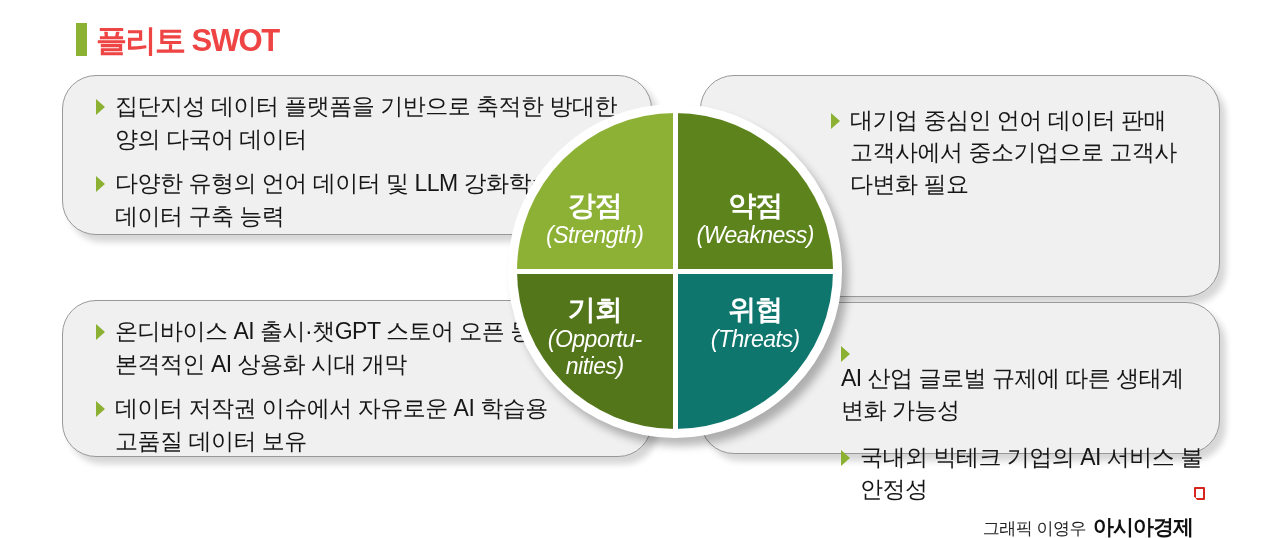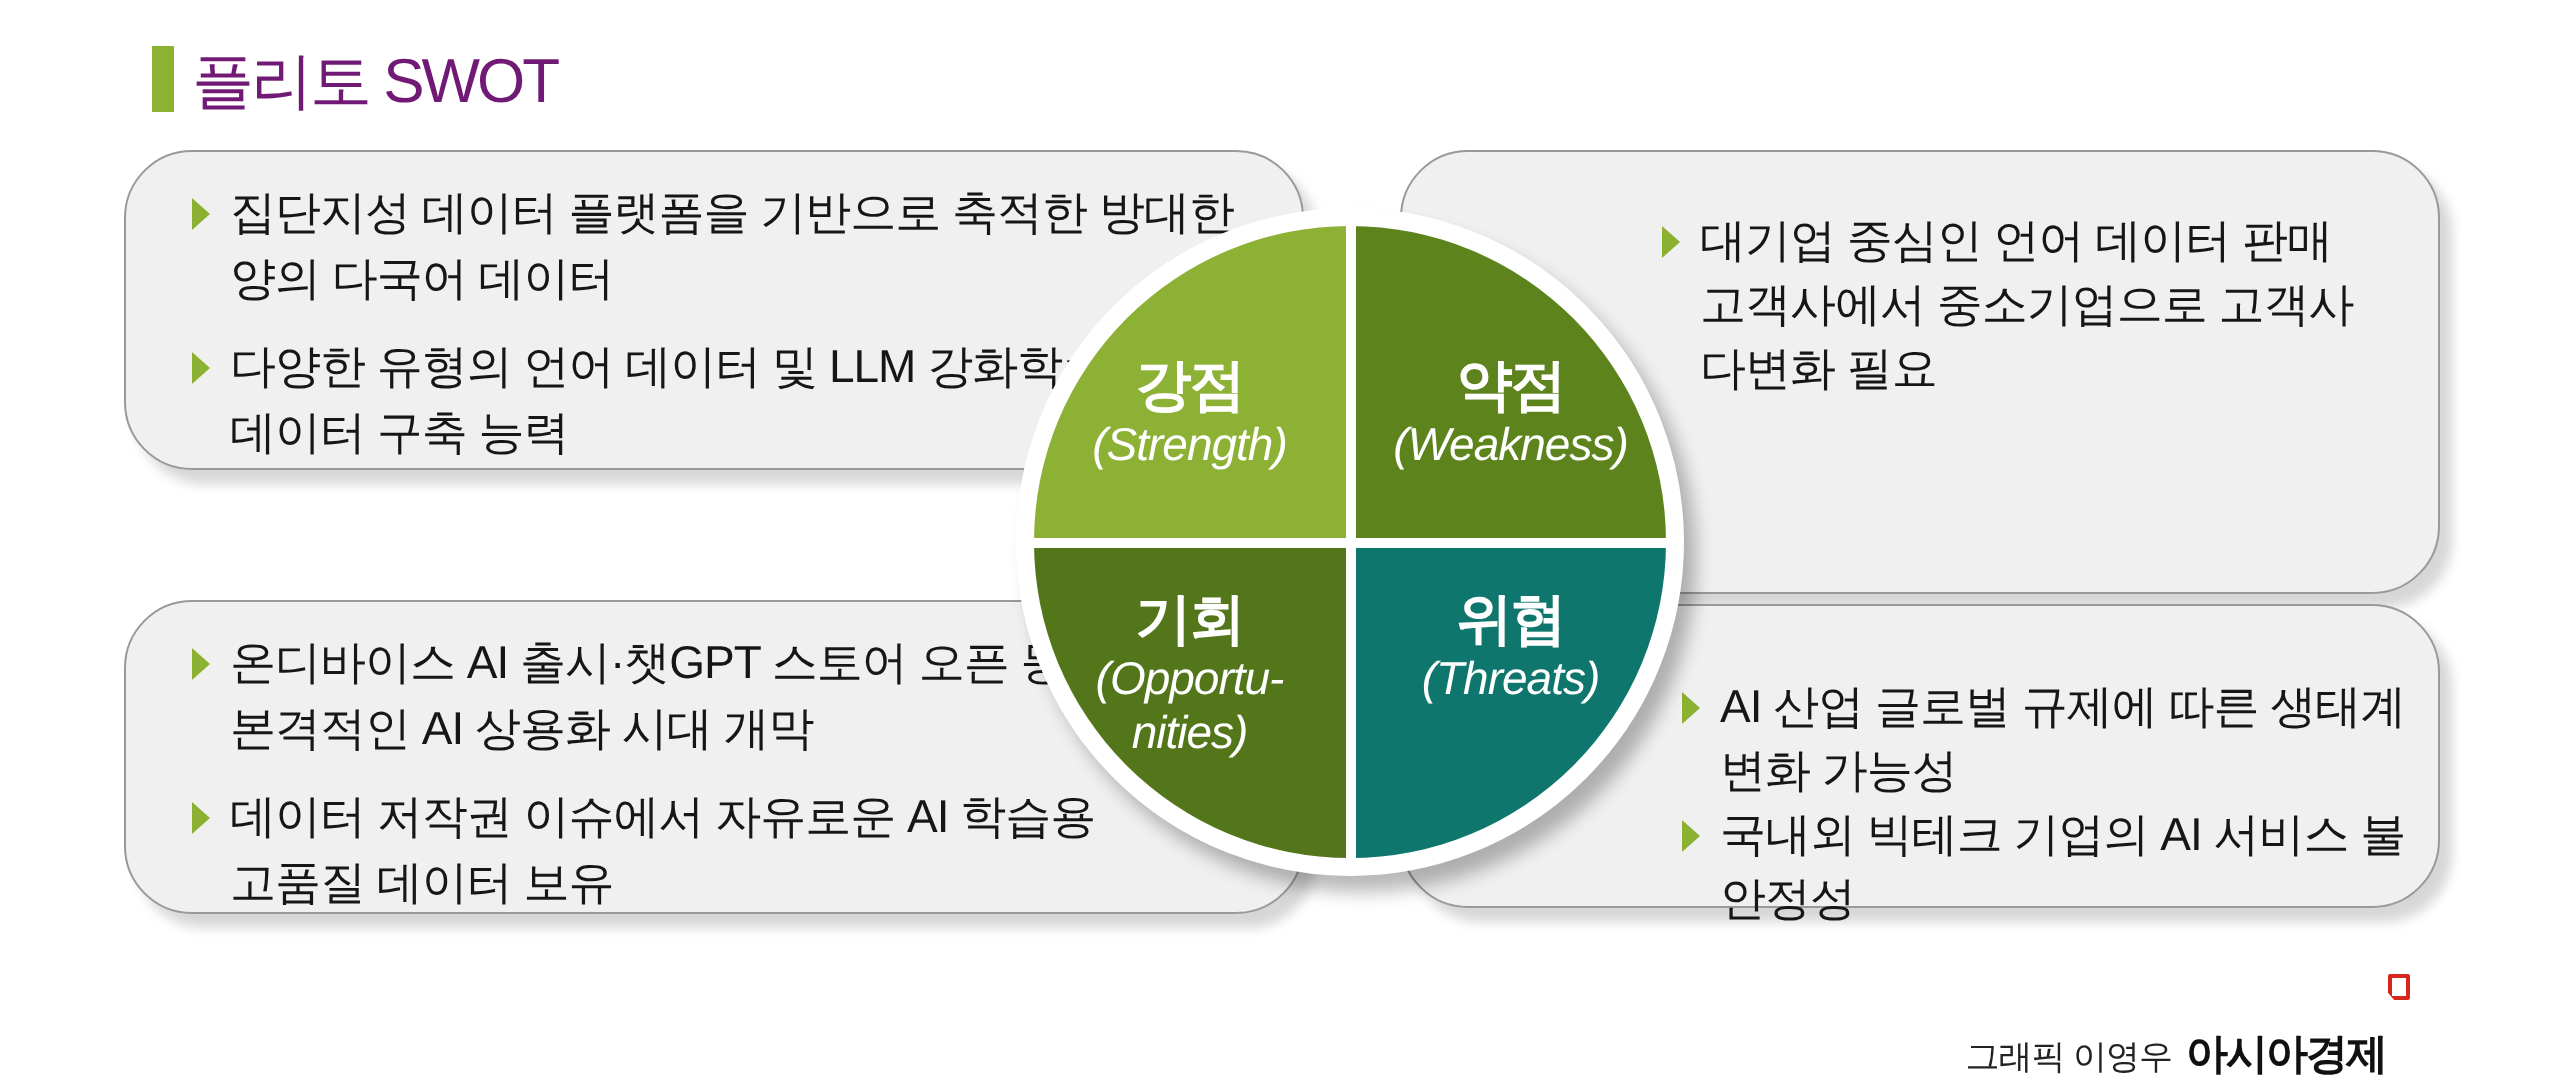--- a/index.html
+++ b/index.html
@@ -5,22 +5,22 @@
   * { margin:0; padding:0; box-sizing:border-box; }
   html,body { background:#ffffff; }
   .canvas {
     position:relative; width:1280px; height:538px; background:#ffffff;
     font-family:"Liberation Sans","DejaVu Sans",sans-serif; overflow:hidden;
   }
 
   
   .title-bar { position:absolute; left:76px; top:23px; width:11px; height:33px; background:#8CB233; }
   .title-text {
-    position:absolute; left:96px; top:20px; font-size:31px; font-weight:400;
-    color:#701a75; letter-spacing:-1.5px; white-space:nowrap;
+    position:absolute; left:96px; top:20px; font-size:31px; font-weight:700;
+    color:#ef4444; letter-spacing:-1.5px; white-space:nowrap;
   }
 
   
   .box {
     position:absolute; background:#F0F0F0; border:1px solid #999;
     border-radius:34px; box-shadow:6px 7px 6px rgba(0,0,0,0.16);
   }
   .box-strength    { left:62px;  top:75px;  width:590px; height:160px; padding:14px 0 0 33px; }
   .box-weakness    { left:700px; top:75px;  width:520px; height:222px; padding:28px 0 0 130px; }
   .box-opportunity { left:62px;  top:300px; width:590px; height:157px; padding:14px 0 0 33px; }
@@ -38,21 +38,21 @@
   
   .pie {
     position:absolute; left:508px; top:104px; width:316px; height:316px;
     background:#fff; border:9px solid #fff; border-radius:50%;
     box-sizing:content-box; overflow:hidden;
     display:grid; grid-template-columns:1fr 1fr; grid-template-rows:1fr 1fr; gap:5px;
     box-shadow:6px 8px 9px rgba(0,0,0,0.28);
     z-index:5;
   }
   .quad { display:flex; flex-direction:column; align-items:center; color:#fff; text-align:center; }
-  .quad.top    { justify-content:flex-end;   padding-bottom:33px; }
+  .quad.top    { justify-content:flex-end;   padding-bottom:20px; }
   .quad.bottom { justify-content:flex-start; padding-top:20px; }
   .q-strength    { background:#8CB134; }
   .q-weakness    { background:#5D841C; }
   .q-opportunity { background:#54761B; }
   .q-threat      { background:#0f766e; }
   .q-ko { font-size:28px; font-weight:700; line-height:32px; letter-spacing:-1px; }
   .q-en { font-size:23px; font-weight:500; line-height:27px; letter-spacing:-0.5px;font-style:italic; }
 
   
   .credit { position:absolute; right:75px; top:489px; display:flex; align-items:baseline; }
@@ -111,21 +111,21 @@
     <div class="bullet">
       <span class="arrow"></span>
       <div class="lines">
         <div>데이터 저작권 이슈에서 자유로운 AI 학습용</div>
         <div>고품질 데이터 보유</div>
       </div>
     </div>
   </div>
 
   <div class="box box-threat">
-    <div class="bullet" style="margin-bottom:0;">
+    <div class="bullet" style="margin-bottom:15px;flex-direction:column;">
       <span class="arrow"></span>
       <div class="lines">
         <div>AI 산업 글로벌 규제에 따른 생태계</div>
         <div>변화 가능성</div>
       </div>
     </div>
     <div class="bullet">
       <span class="arrow"></span>
       <div class="lines">
         <div>국내외 빅테크 기업의 AI 서비스 불안정성</div>

